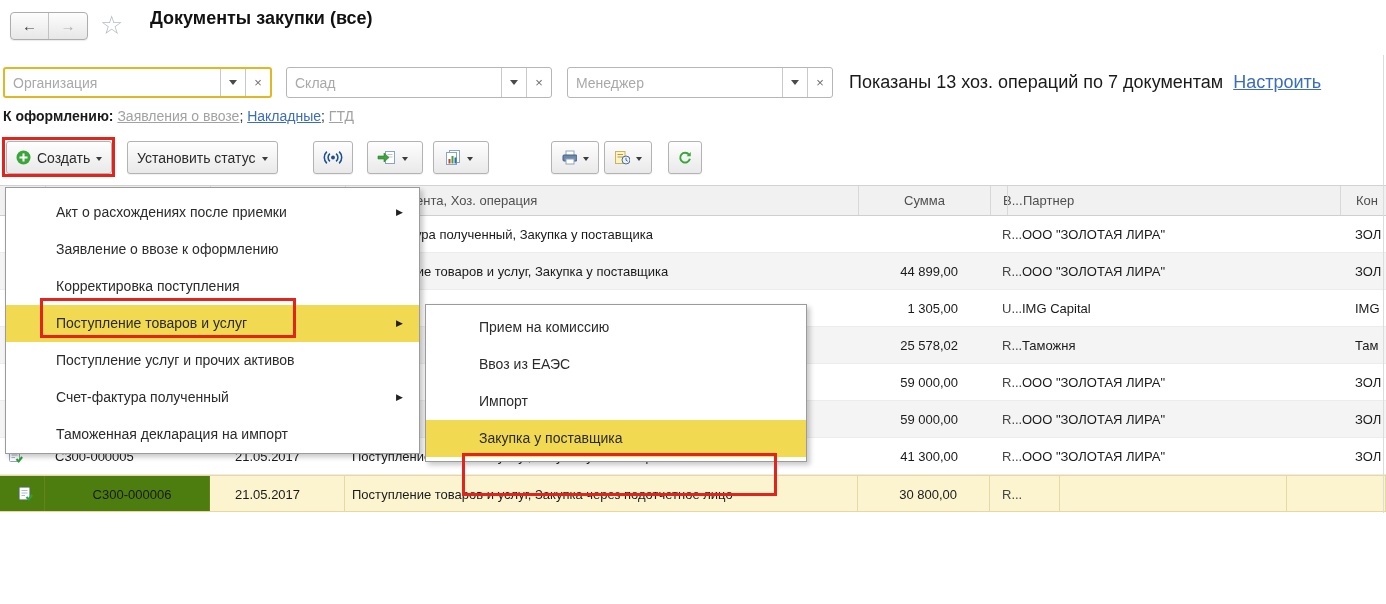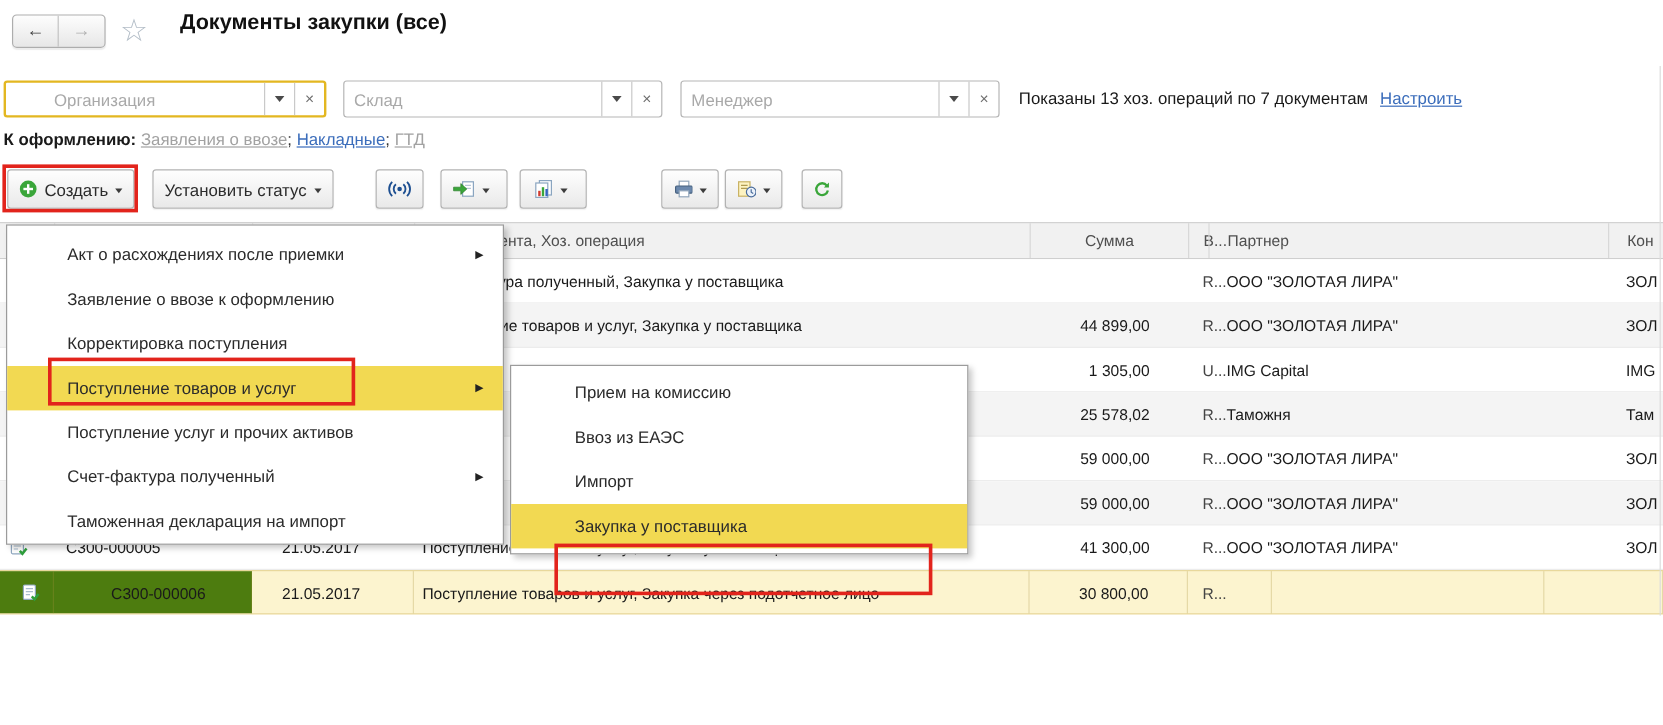--- a/index.html
+++ b/index.html
@@ -19,24 +19,24 @@
   
   .combo { position:absolute; top:67px; height:31px; display:flex; align-items:stretch;
            border:1px solid #b6b6b6; border-radius:3px; background:#fff; }
   .combo.active { border:2px solid #e3b721; }
   .combo input { flex:1; border:none; outline:none; padding:0 8px; font-size:14px; min-width:0;
                  font-family:"Liberation Sans","DejaVu Sans",sans-serif; color:#333; background:transparent; }
   .combo input::placeholder { color:#a9a9a9; }
   .combo-btn { width:25px; display:flex; align-items:center; justify-content:center; border-left:1px solid #c9c9c9; cursor:pointer; color:#555; }
   .tri-down { width:0; height:0; border-left:4px solid transparent; border-right:4px solid transparent; border-top:5px solid #4a4a4a; }
   .combo-clear { font-size:13px; color:#6e6e6e; }
-  .c1 { left:3px;   width:269px;padding-left:32px; }
+  .c1 { left:3px;   width:269px; }
   .c2 { left:286px; width:266px; }
   .c3 { left:567px; width:266px; }
-  .summary { position:absolute; left:849px; top:67px; height:31px; line-height:31px; font-size:14px; color:#1a1a1a; white-space:nowrap; }
+  .summary { position:absolute; left:849px; top:67px; height:31px; line-height:31px; font-size:18px; color:#1a1a1a; white-space:nowrap; }
   a.lnk { color:#3b6dbb; text-decoration:underline; cursor:pointer; }
   a.lnk-gray { color:#a2a2a2; text-decoration:underline; cursor:pointer; }
   .summary a { margin-left:10px; }
 
   
   .regbar { position:absolute; left:3px; top:108px; font-size:14px; white-space:nowrap; }
   .regbar b { color:#1a1a1a; }
   .regbar .sep { color:#333; }
 
   

